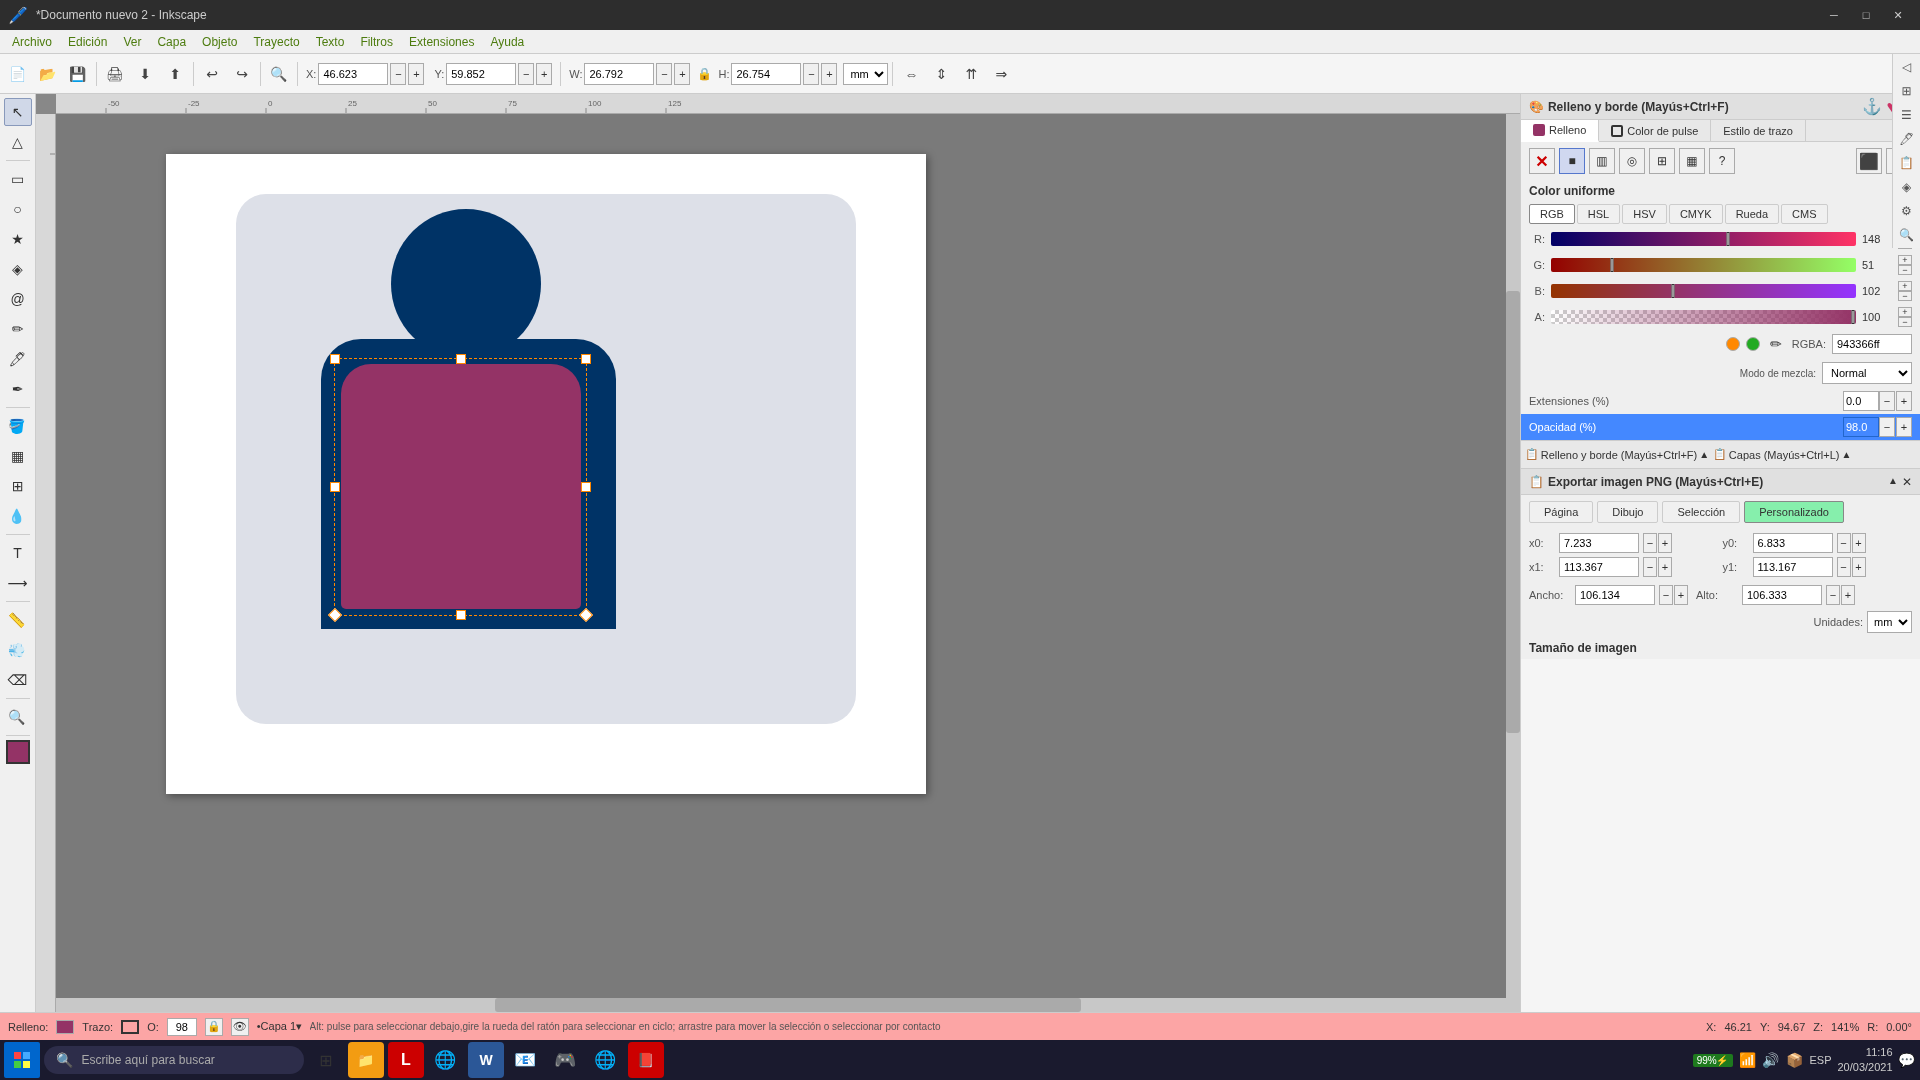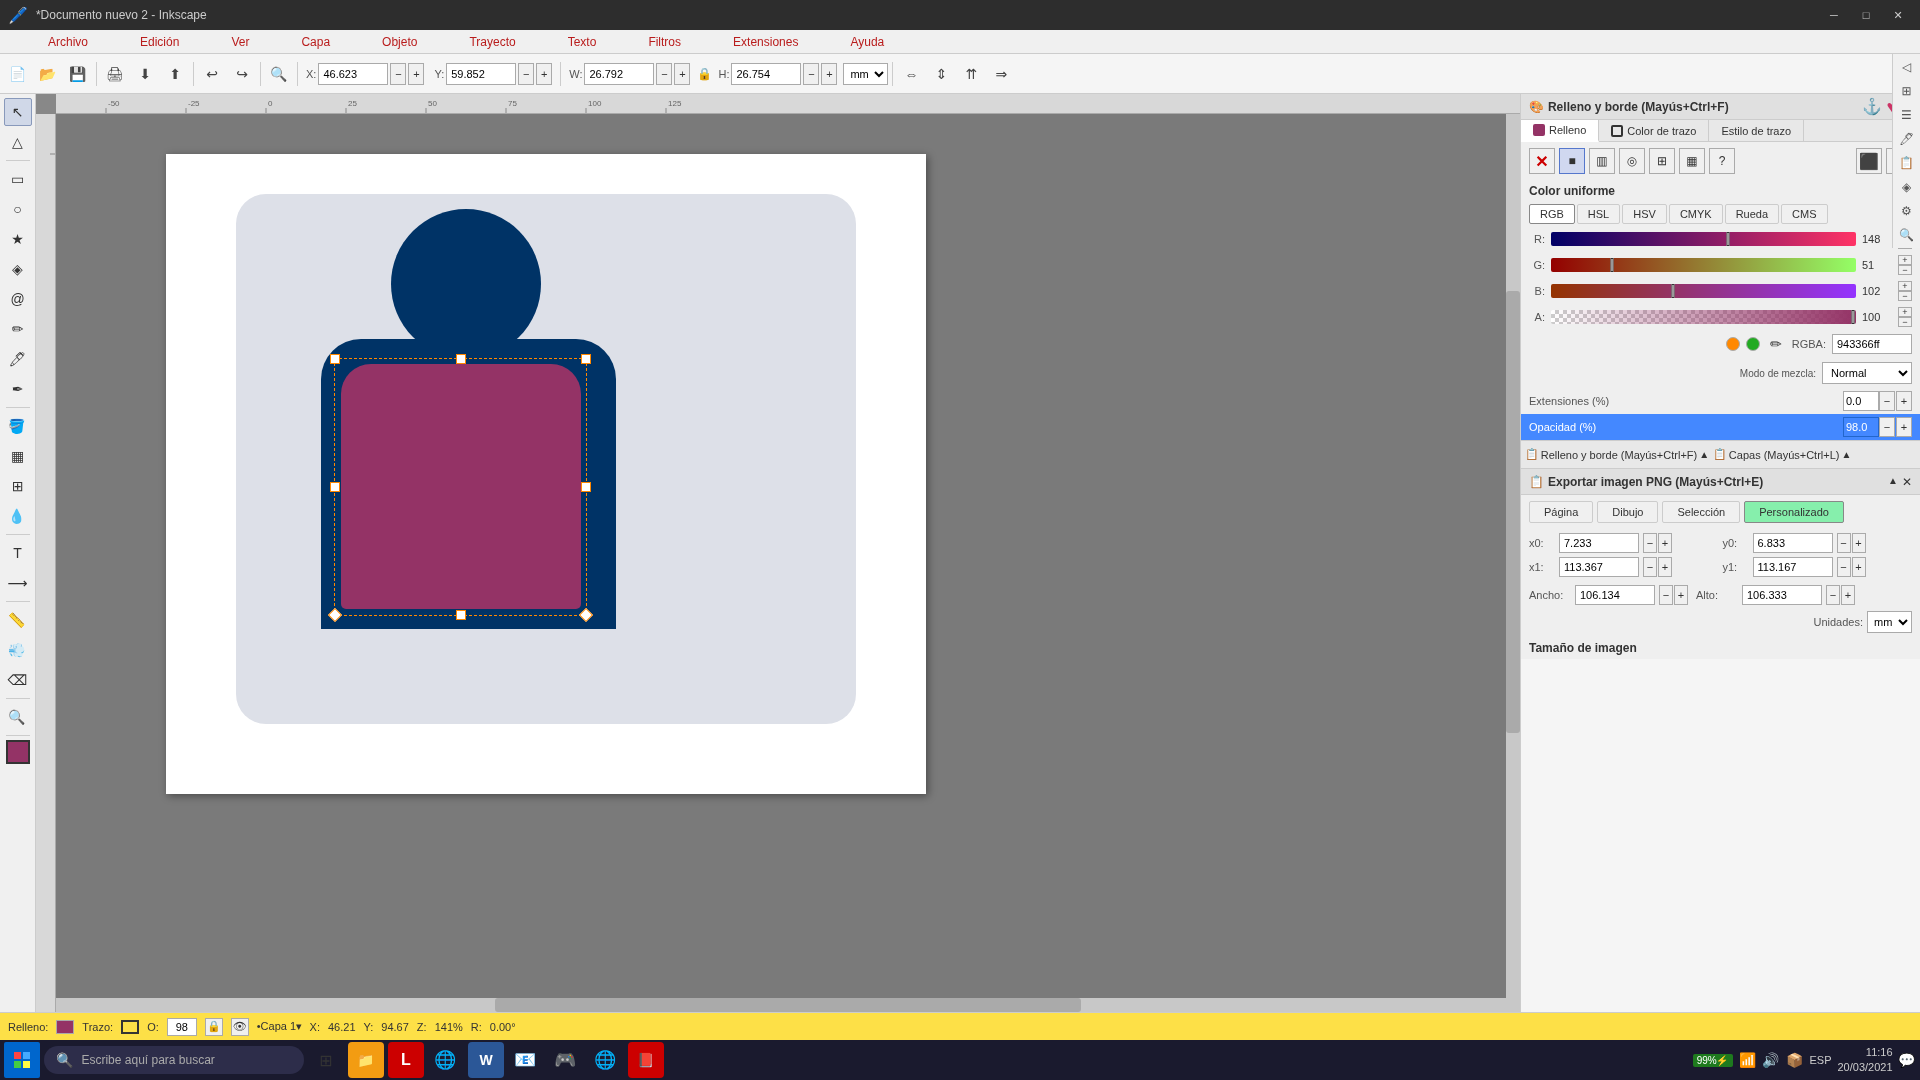--- a/index.html
+++ b/index.html
@@ -25,22 +25,21 @@
       background: #f0f0f0;
       display: flex;
       align-items: center;
       padding: 0 4px;
       border-bottom: 1px solid #ccc;
     }
     .menu-item {
       padding: 2px 8px;
       cursor: pointer;
       font-size: 12px;
-      color: #b91c1c;
-      margin-left: 36px;
+      color: #4d7c0f;
     }
 
     
     #toolbar {
       height: 40px;
       background: #f5f5f5;
       border-bottom: 1px solid #ccc;
       display: flex;
       align-items: center;
       padding: 0 4px;
@@ -314,21 +313,21 @@
     .units-label { font-size: 11px; color: #555; }
     .units-select { height: 22px; border: 1px solid #aaa; font-size: 11px; background: white; padding: 0 2px; }
 
     .image-size-label {
       font-size: 12px; font-weight: bold; padding: 6px 8px 4px; color: #333;
     }
 
     
     #statusbar {
       height: 28px;
-      background: #fde047;
+      background: #fca5a5;
       border-top: 1px solid #ccc;
       display: flex;
       align-items: center;
       padding: 0 8px;
       gap: 8px;
       font-size: 11px;
       color: #333;
     }
 
     
@@ -590,21 +589,21 @@
           <span class="panel-close-btn">✕</span>
         </div>
       </div>
       <div class="panel-tabs">
         <div class="panel-tab active">
           <div class="panel-tab-icon" style="background:#943366;"></div>
           <span>Relleno</span>
         </div>
         <div class="panel-tab">
           <div class="panel-tab-icon" style="background:none;border:2px solid #333;"></div>
-          <span>Color de trazo</span>
+          <span>Color de pulse</span>
         </div>
         <div class="panel-tab">
           <span>Estilo de trazo</span>
         </div>
       </div>
       <div class="fill-type-row">
         <div class="fill-type-btn" style="font-size:16px;font-weight:bold;color:#cc0000;">✕</div>
         <div class="fill-type-btn active">■</div>
         <div class="fill-type-btn">▥</div>
         <div class="fill-type-btn">◎</div>
@@ -818,20 +817,21 @@
 <div id="statusbar">
   <span>Relleno:</span>
   <div style="width:18px;height:14px;background:#943366;border:1px solid #aaa;"></div>
   <span>Trazo:</span>
   <div style="width:18px;height:14px;background:none;border:2px solid #333;"></div>
   <span>O:</span>
   <input type="text" style="width: 30px; height: 18px; border: 1px solid rgb(170, 170, 170); font-size: 11px; text-align: center;" value="98">
   <div style="width:18px;height:18px;border:1px solid #aaa;background:#f0f0f0;display:flex;align-items:center;justify-content:center;font-size:11px;cursor:pointer;">🔒</div>
   <div style="width:18px;height:18px;border:1px solid #aaa;background:#f0f0f0;display:flex;align-items:center;justify-content:center;font-size:11px;cursor:pointer;">👁</div>
   <span style="cursor:pointer;color:#333;">•Capa 1▾</span>
+  <span style="flex:1;font-size:10px;color:#555;overflow:hidden;white-space:nowrap;text-overflow:ellipsis;">Alt: pulse para seleccionar debajo,gire la rueda del ratón para seleccionar en ciclo; arrastre para mover la selección o seleccionar por contacto</span>
   <span>X:</span>
   <span>46.21</span>
   <span>Y:</span>
   <span>94.67</span>
   <span>Z:</span>
   <span>141%</span>
   <span>R:</span>
   <span>0.00°</span>
 </div>
 

